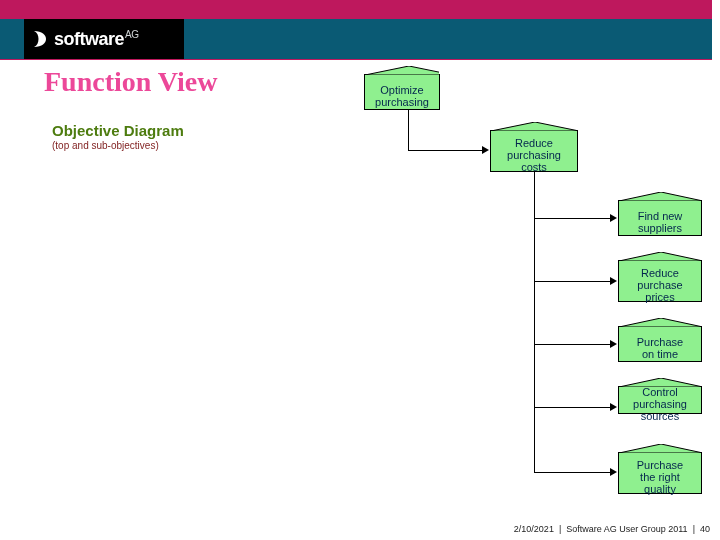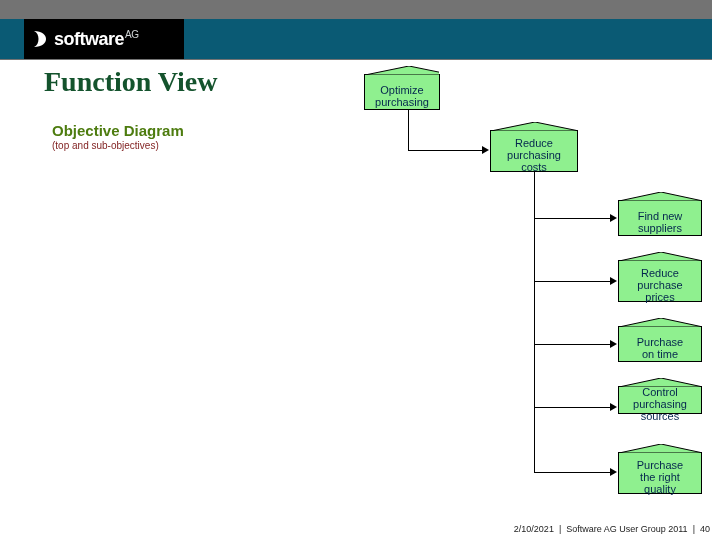--- a/index.html
+++ b/index.html
@@ -10,21 +10,21 @@
     font-family: Arial, Helvetica, sans-serif;
     background: #ffffff;
     overflow: hidden;
     position: relative;
   }
   
   .hdr {
     position: absolute;
     left: 0; right: 8px; top: 0;
     height: 60px;
-    background: #737373;
+    background: #be185d;
   }
   .hdr-bar {
     position: absolute;
     top: 19px;
     left: 0; right: 0;
     height: 40px;
     background: #0a5a74;
   }
   .logo-box {
     position: absolute;
@@ -60,21 +60,21 @@
     top: 60px;
     bottom: 0;
   }
   .title {
     position: absolute;
     left: 44px;
     top: 6px;
     font-family: Georgia, 'Times New Roman', serif;
     font-size: 28px;
     font-weight: 700;
-    color: #14532d;
+    color: #ec4899;
   }
   .subtitle {
     position: absolute;
     left: 52px;
     top: 62px;
     font-size: 15px;
     font-weight: 700;
     color: #4d7c0f;
   }
   .subtitle-sub {

